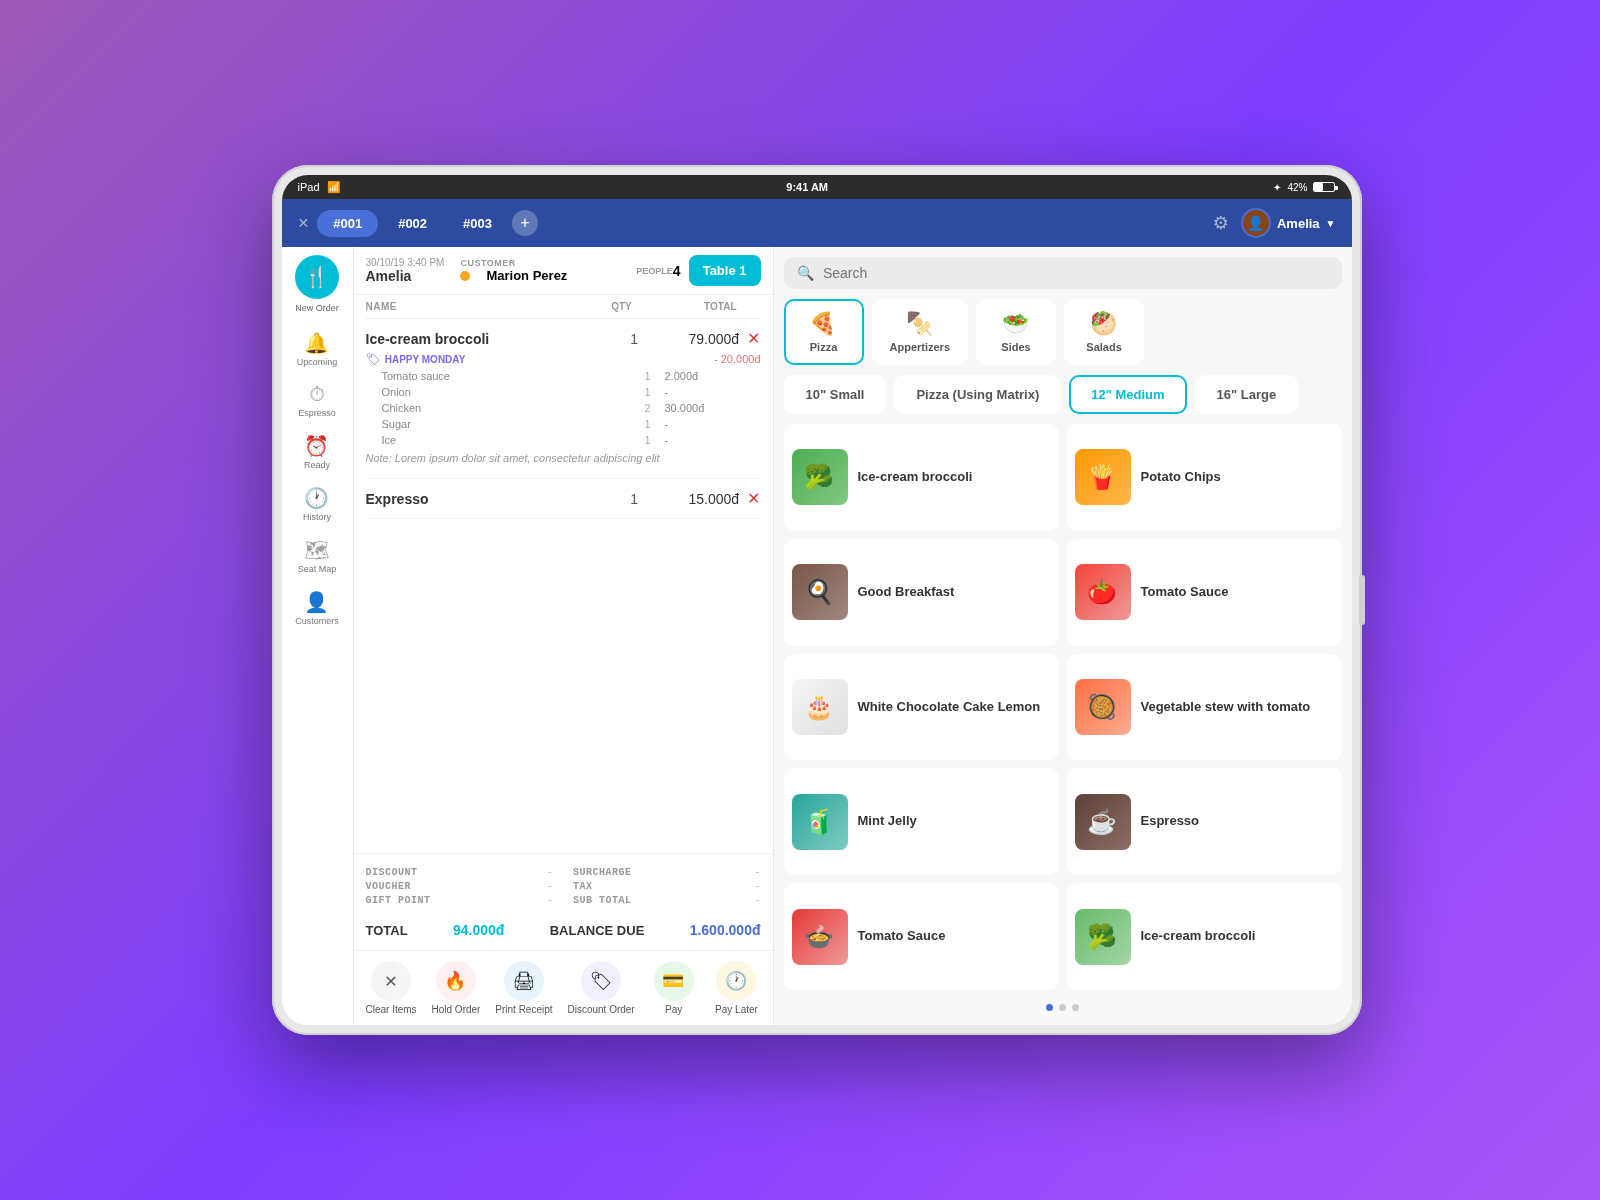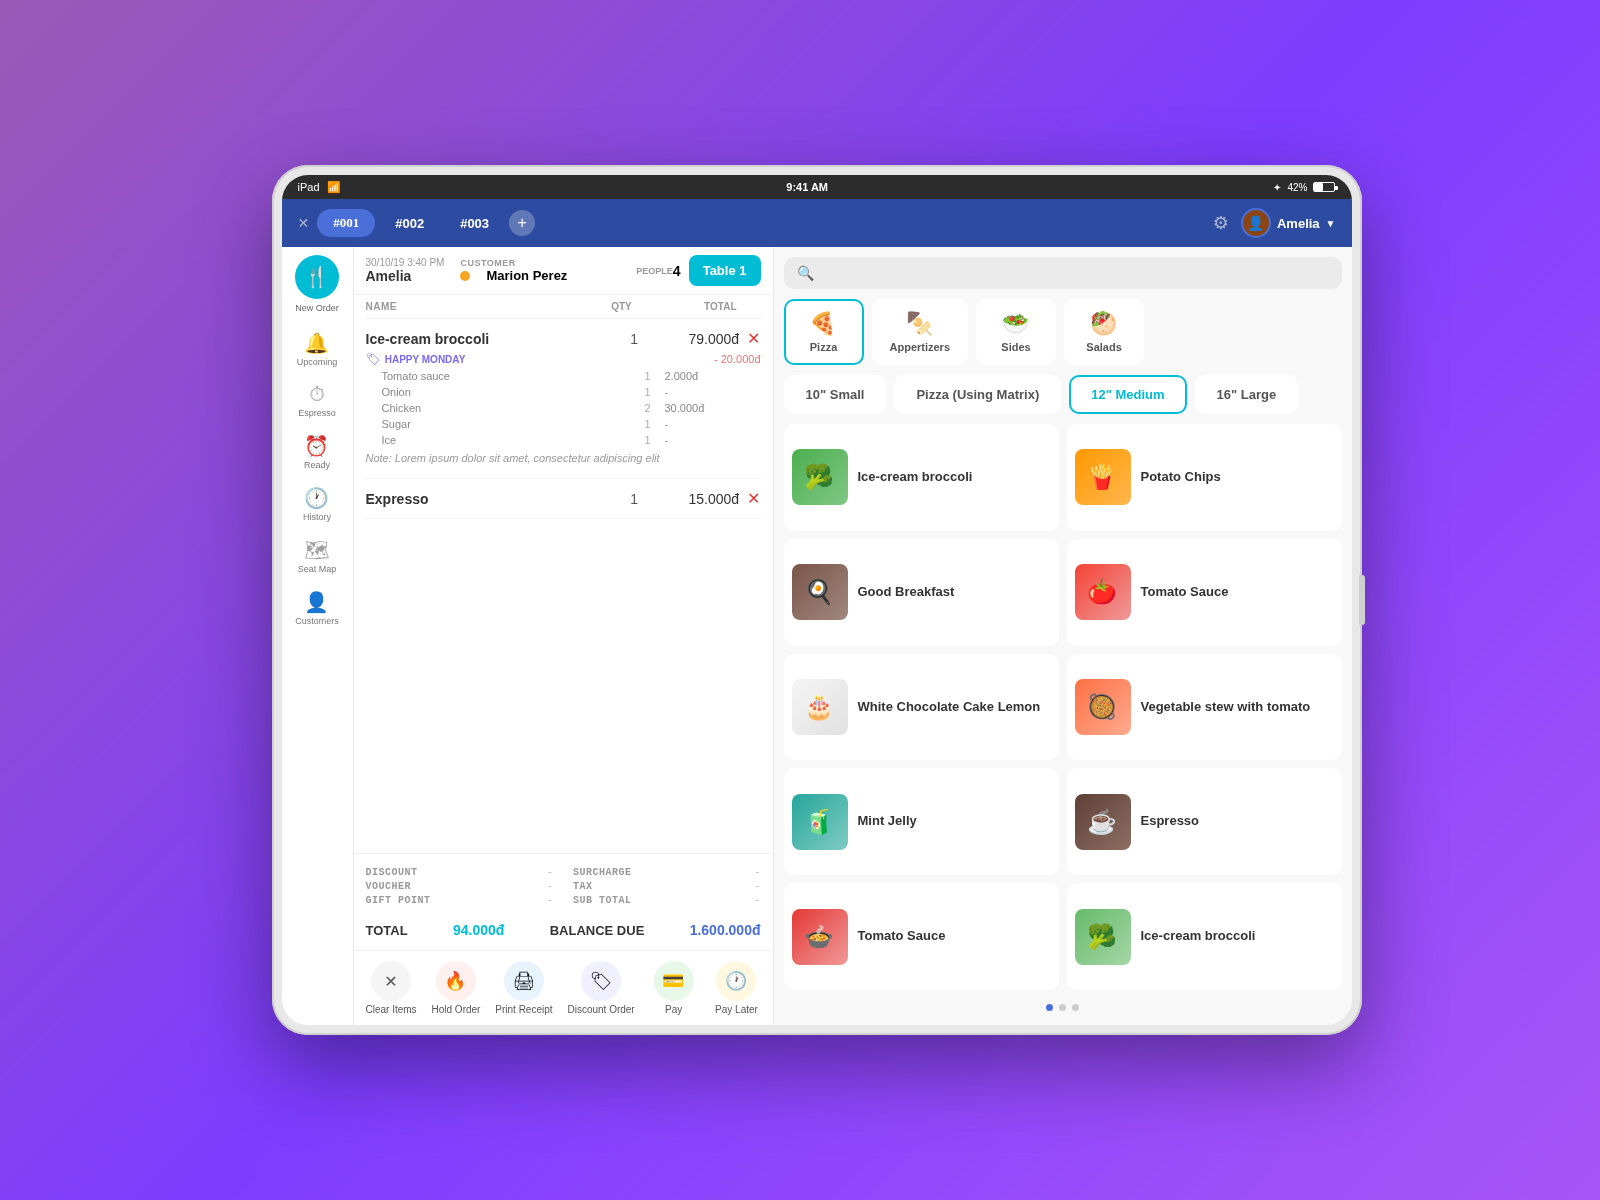--- a/index.html
+++ b/index.html
@@ -64,21 +64,21 @@
     }
     .tab-close { color: #aab4d4; font-size: 14px; cursor: pointer; margin-right: 4px; }
     .tab {
       padding: 6px 16px;
       border-radius: 20px;
       color: white;
       font-size: 13px;
       font-weight: 600;
       cursor: pointer;
     }
-    .tab.active { background: #4a6fd8; font-family: Liberation Serif, serif; }
+    .tab.active { background: #4a6fd8; }
     .tab-add {
       width: 26px; height: 26px;
       border-radius: 50%;
       background: rgba(255,255,255,0.25);
       color: white;
       display: flex; align-items: center; justify-content: center;
       font-size: 16px; cursor: pointer;
     }
     .nav-spacer { flex: 1; }
     .nav-right { display: flex; align-items: center; gap: 12px; }
@@ -614,20 +614,21 @@
             </div>
             <span class="action-btn-label">Pay Later</span>
           </div>
         </div>
       </div>
 
       <div class="menu-panel">
 
         <div class="search-bar">
           <span class="search-icon">🔍</span>
+          <input class="search-input" type="text" placeholder="Search" style="">
         </div>
 
         <div class="category-row">
           <div class="category-item active">
             <span class="category-icon">🍕</span>
             <span class="category-label">Pizza</span>
           </div>
           <div class="category-item">
             <span class="category-icon">🍢</span>
             <span class="category-label">Appertizers</span>

